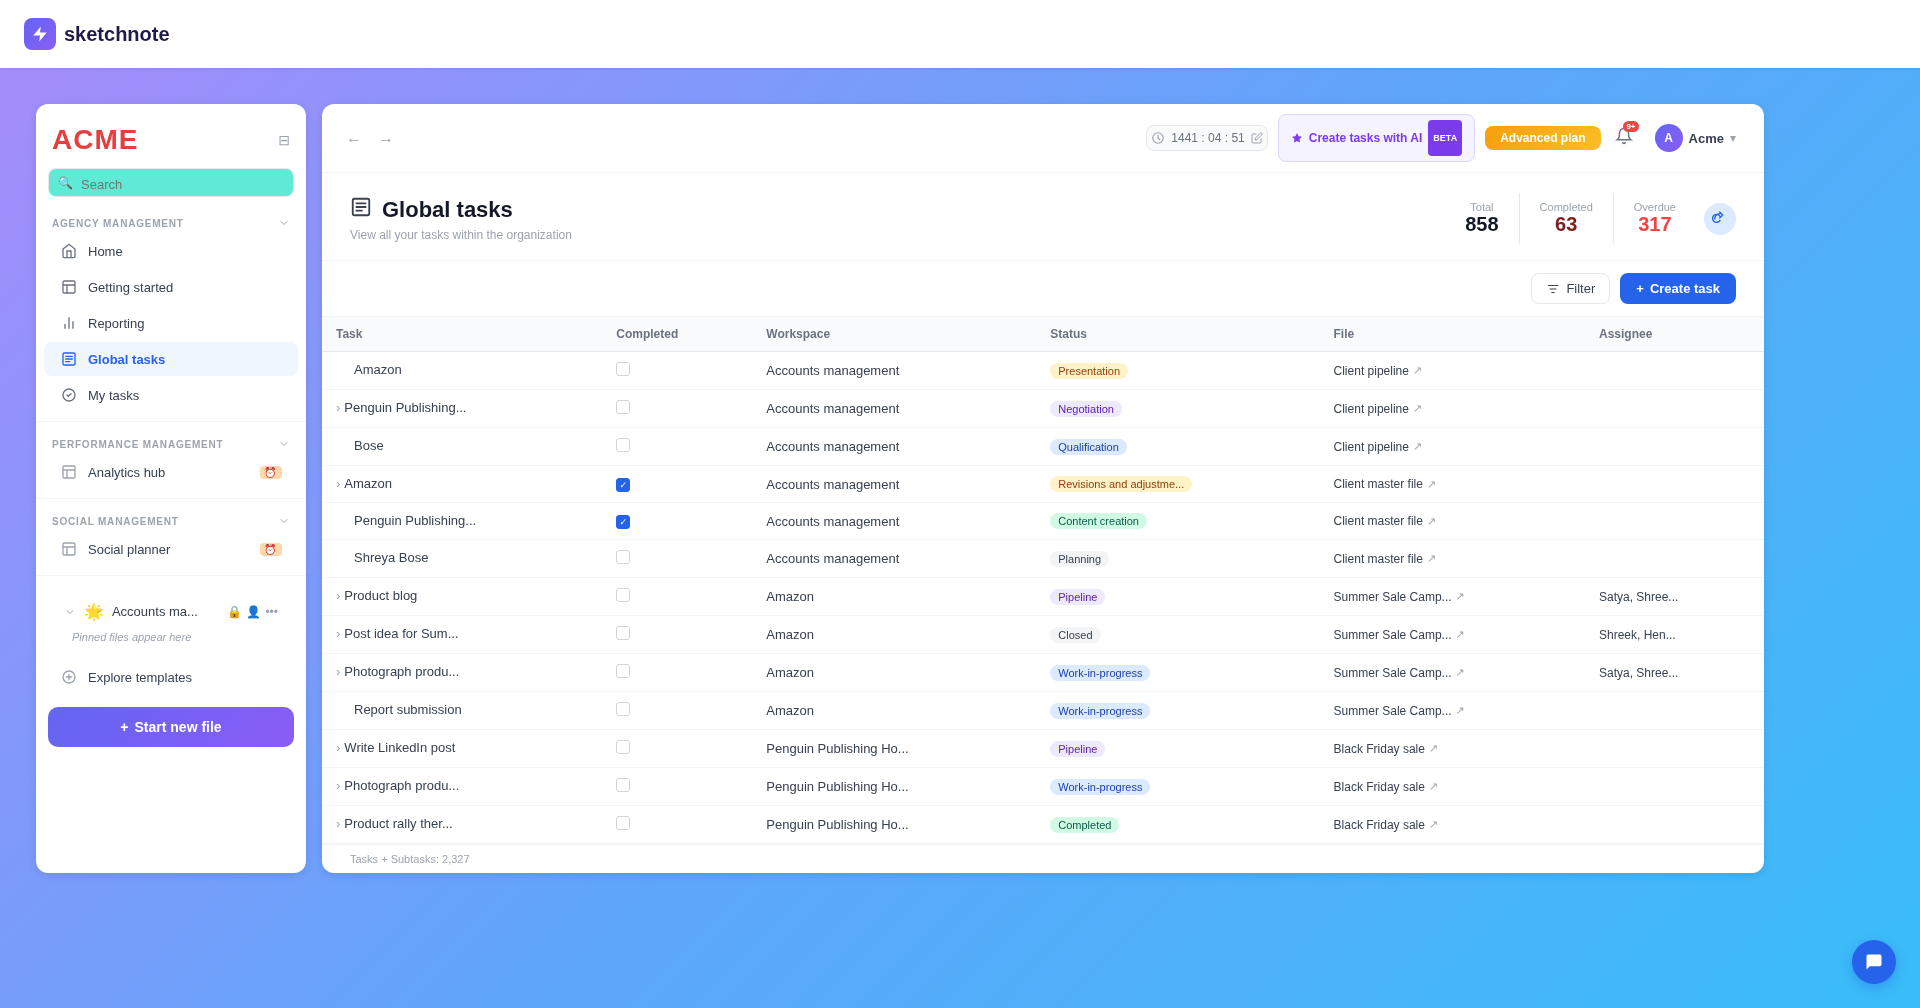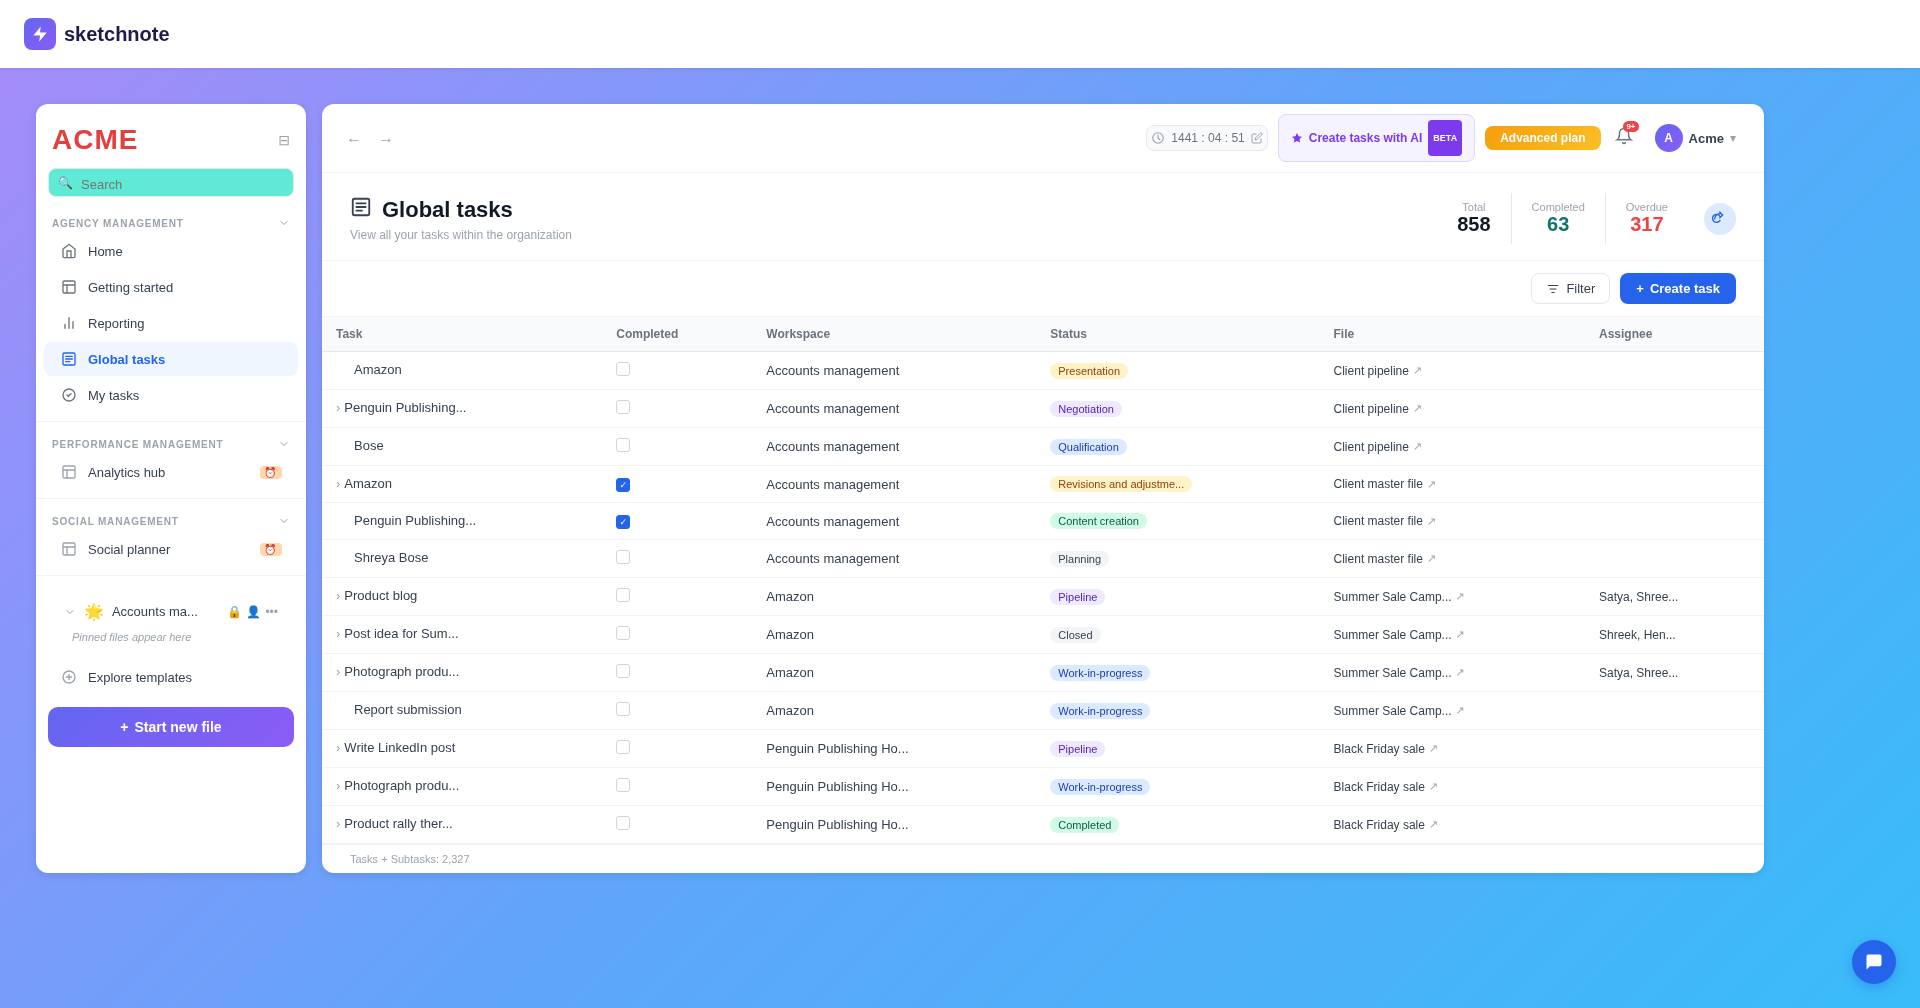--- a/index.html
+++ b/index.html
@@ -349,31 +349,31 @@
       margin-left: auto;
     }
     .stat-box {
       text-align: center;
       padding: 8px 20px;
       border-left: 1px solid #e5e7eb;
     }
     .stat-box:first-child { border-left: none; }
     .stat-label { font-size: 11px; color: #9ca3af; }
     .stat-value { font-size: 20px; font-weight: 700; color: #111827; }
-    .stat-value.blue { color: #0f766e; }
+    .stat-value.blue { color: #7f1d1d; }
     .stat-value.red { color: #ef4444; }
     .page-header-inner {
       display: flex;
       align-items: center;
     }
     .page-header-left { flex: 1; }
     .page-header-right {
       display: flex;
       align-items: center;
-      gap: 16px;
+      gap: 8px;
     }
     .update-btn {
       background: #dbeafe;
       color: #2563eb;
       border: none;
       border-radius: 50%;
       width: 32px;
       height: 32px;
       cursor: pointer;
       font-size: 16px;

